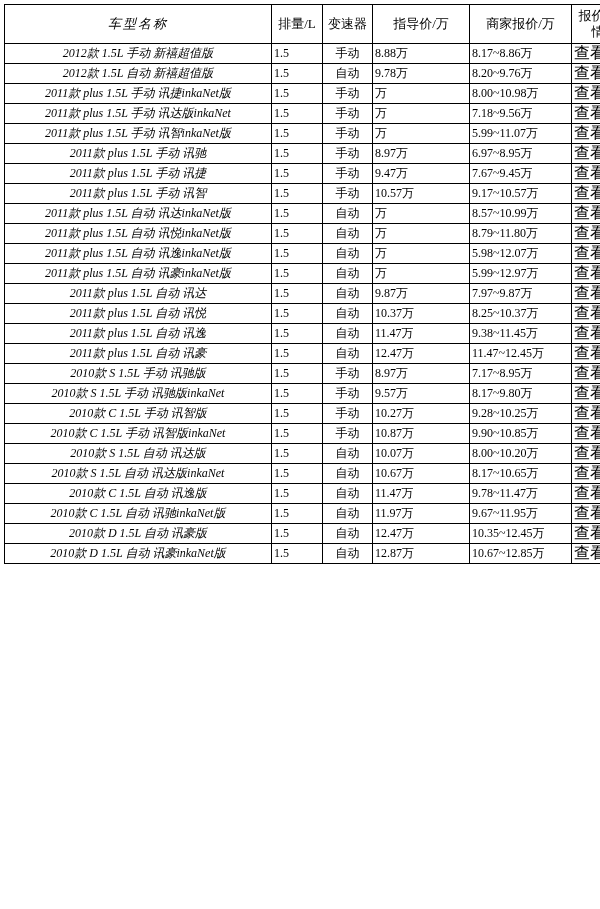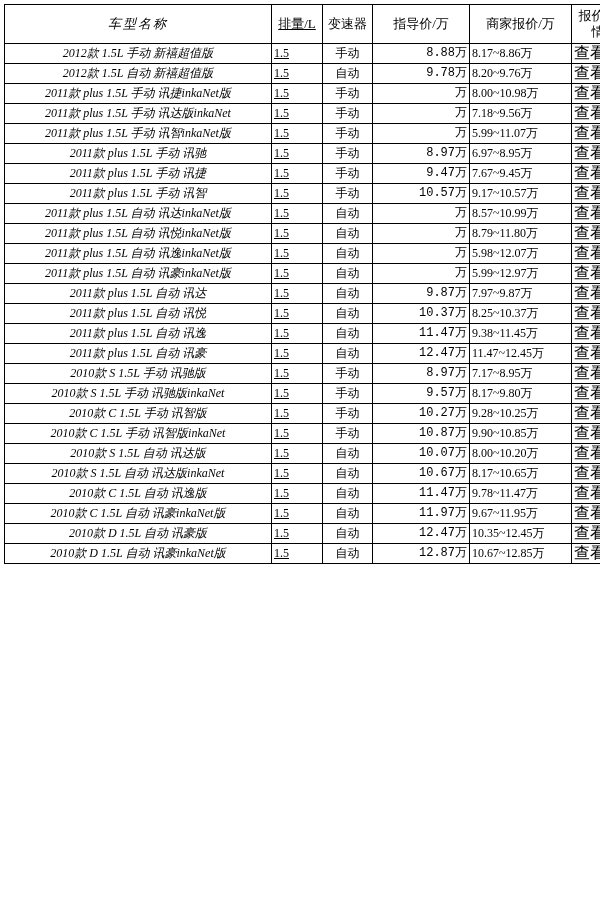--- a/index.html
+++ b/index.html
@@ -34,30 +34,30 @@
     vertical-align: middle;
     word-break: break-all;
   }
   table.spec thead th {
     text-align: center;
     font-size: 13px;
     line-height: 16px;
     padding: 3px 2px;
   }
   th.c-name, td.c-name { width: 262px; font-style: italic; }
-  th.c-disp, td.c-disp { width: 46px; text-decoration: underline; }
+  th.c-disp, td.c-disp { width: 46px; }
   th.c-trans, td.c-trans { width: 45px; }
   th.c-guide, td.c-guide { width: 92px; }
   th.c-dealer, td.c-dealer { width: 97px; }
   th.c-detail, td.c-detail { width: 48px; }
 
   td.c-name { text-align: center; }
   td.c-disp { text-align: left; }
   td.c-trans { text-align: center; }
-  td.c-guide { text-align: right; font-family: Liberation Mono, monospace; }
+  td.c-guide { text-align: left; }
   td.c-dealer { text-align: left; }
   td.c-detail { text-align: left; }
   .detail-link {
     color: #000000;
     text-decoration: none;
     cursor: pointer;
     font-size: 16px;
   }
   .hdr-name { letter-spacing: 2px; }
 </style>
@@ -255,21 +255,21 @@
         </tr>
         <tr>
           <td class="c-name">2010款 C 1.5L 自动 讯逸版</td>
           <td class="c-disp">1.5</td>
           <td class="c-trans">自动</td>
           <td class="c-guide">11.47万</td>
           <td class="c-dealer">9.78~11.47万</td>
           <td class="c-detail"><a class="detail-link">查看</a></td>
         </tr>
         <tr>
-          <td class="c-name">2010款 C 1.5L 自动 讯豪inkaNet版</td>
+          <td class="c-name">2010款 C 1.5L 自动 讯驰inkaNet版</td>
           <td class="c-disp">1.5</td>
           <td class="c-trans">自动</td>
           <td class="c-guide">11.97万</td>
           <td class="c-dealer">9.67~11.95万</td>
           <td class="c-detail"><a class="detail-link">查看</a></td>
         </tr>
         <tr>
           <td class="c-name">2010款 D 1.5L 自动 讯豪版</td>
           <td class="c-disp">1.5</td>
           <td class="c-trans">自动</td>

